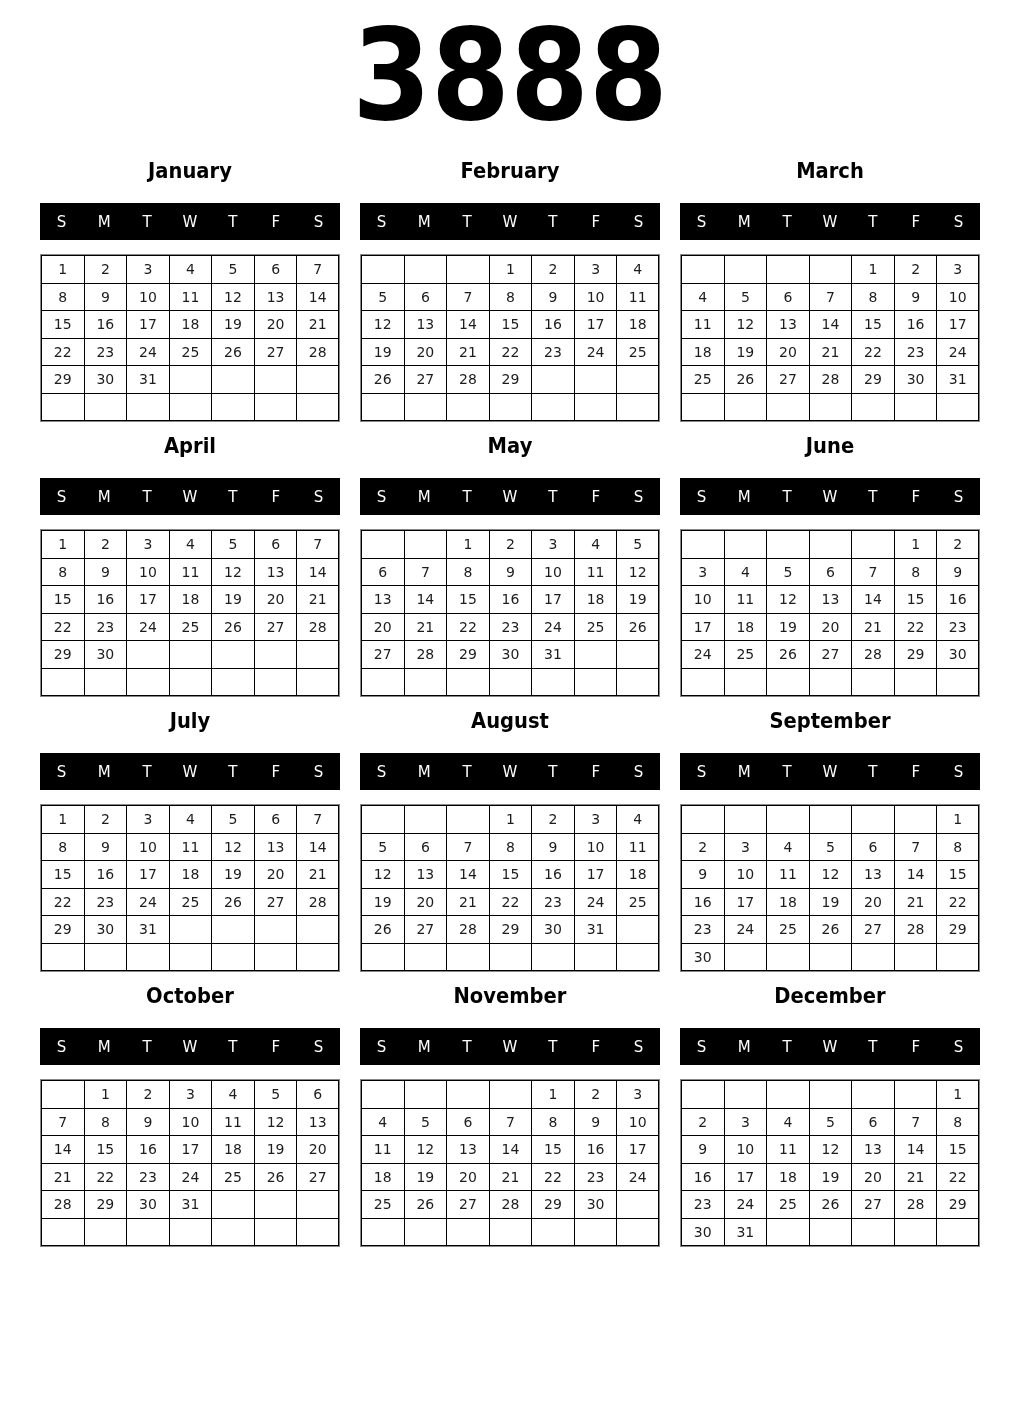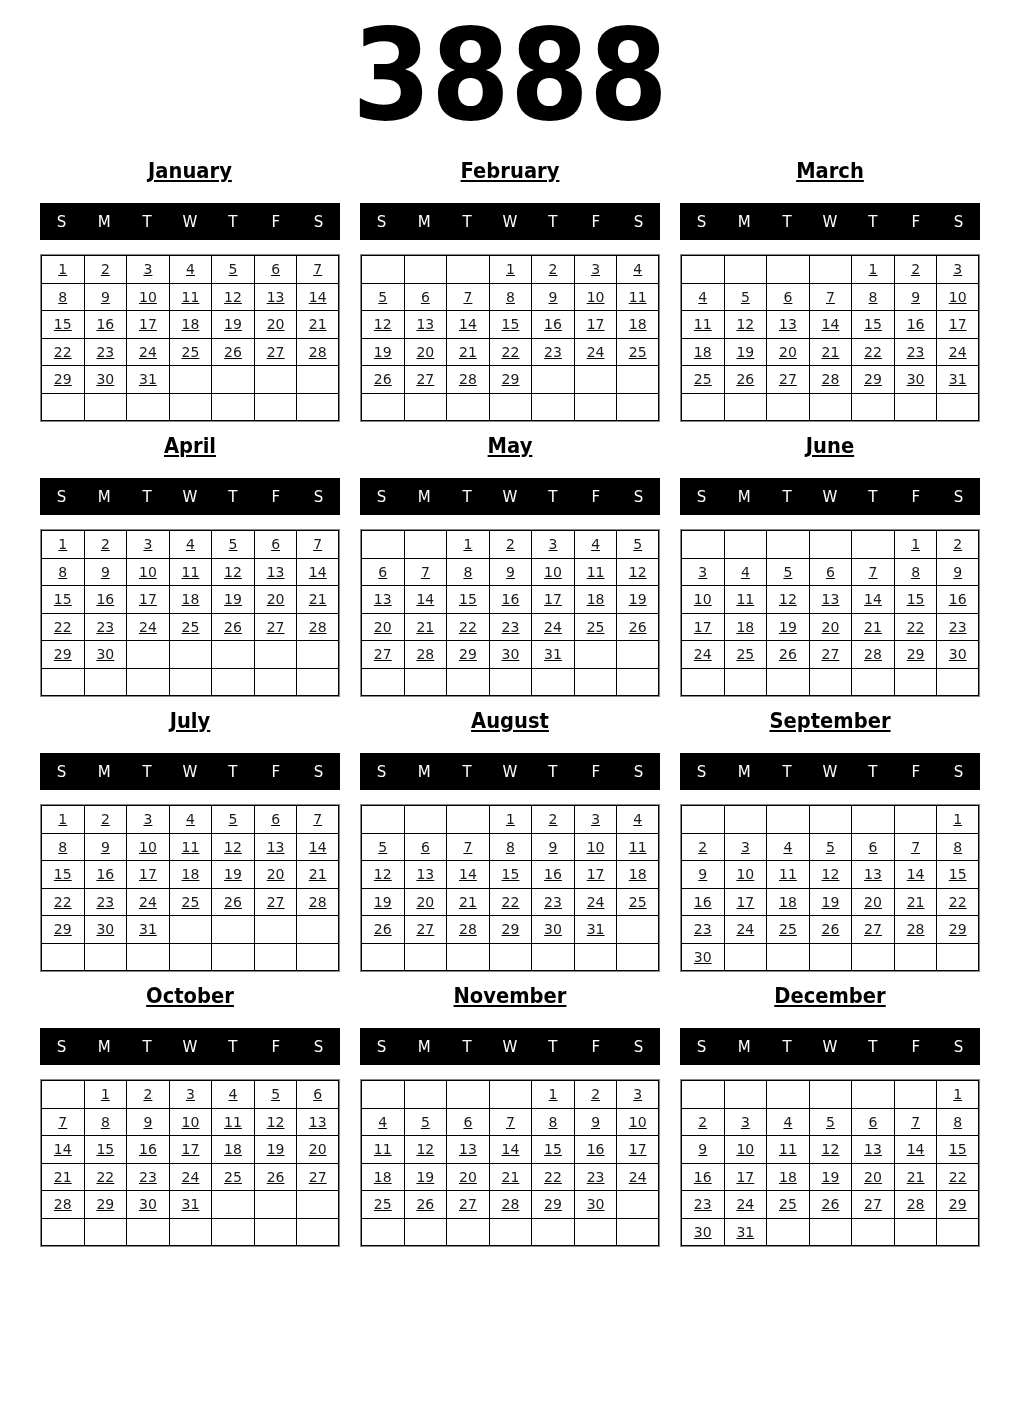--- a/index.html
+++ b/index.html
@@ -21,21 +21,20 @@
     transform: scaleX(0.9);
     transform-origin: center;
     white-space: nowrap;
   }
   .months {
     display: grid;
     grid-template-columns: repeat(3, 300px);
     column-gap: 20px;
     row-gap: 12px;
     padding: 0 40px;
-    text-decoration: underline;
   }
   .month { width: 300px; }
   .month-name {
     margin: 0 0 20px 0;
     height: 24px;
     line-height: 24px;
     text-align: center;
     font-size: 21px;
     font-weight: 700;
     color: #000;

